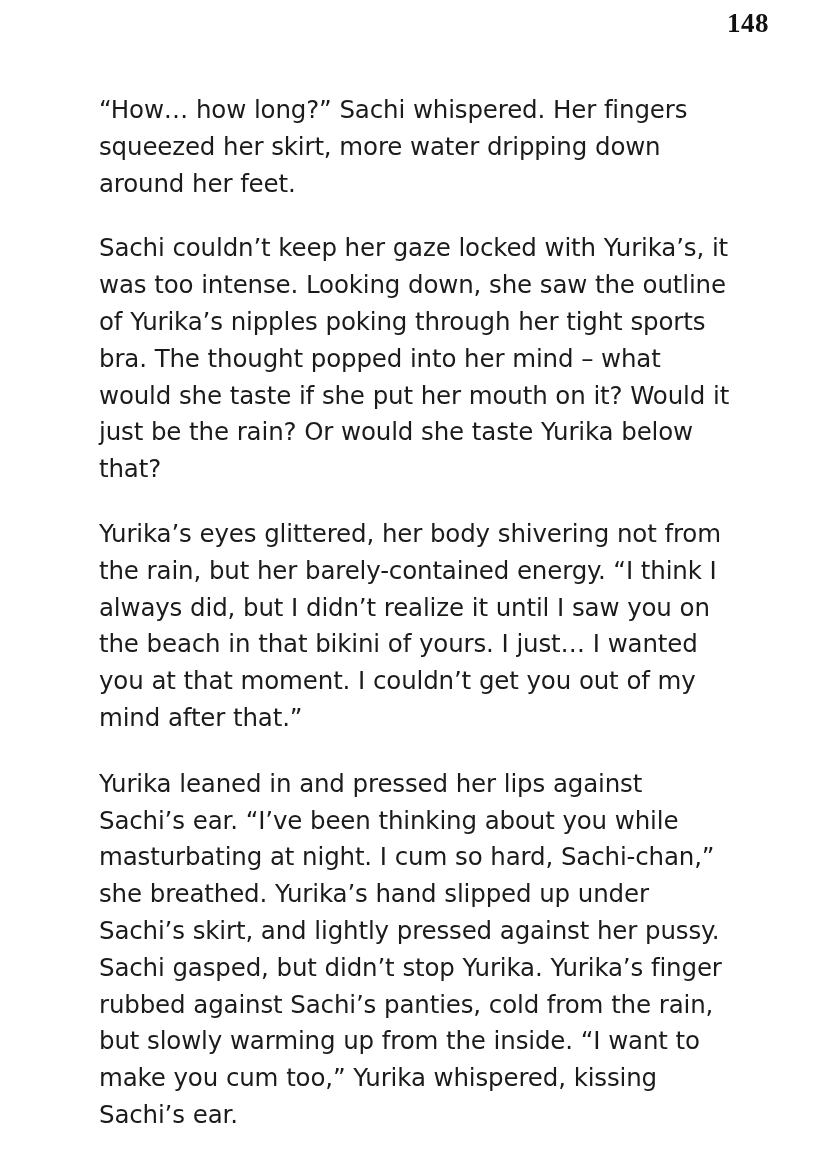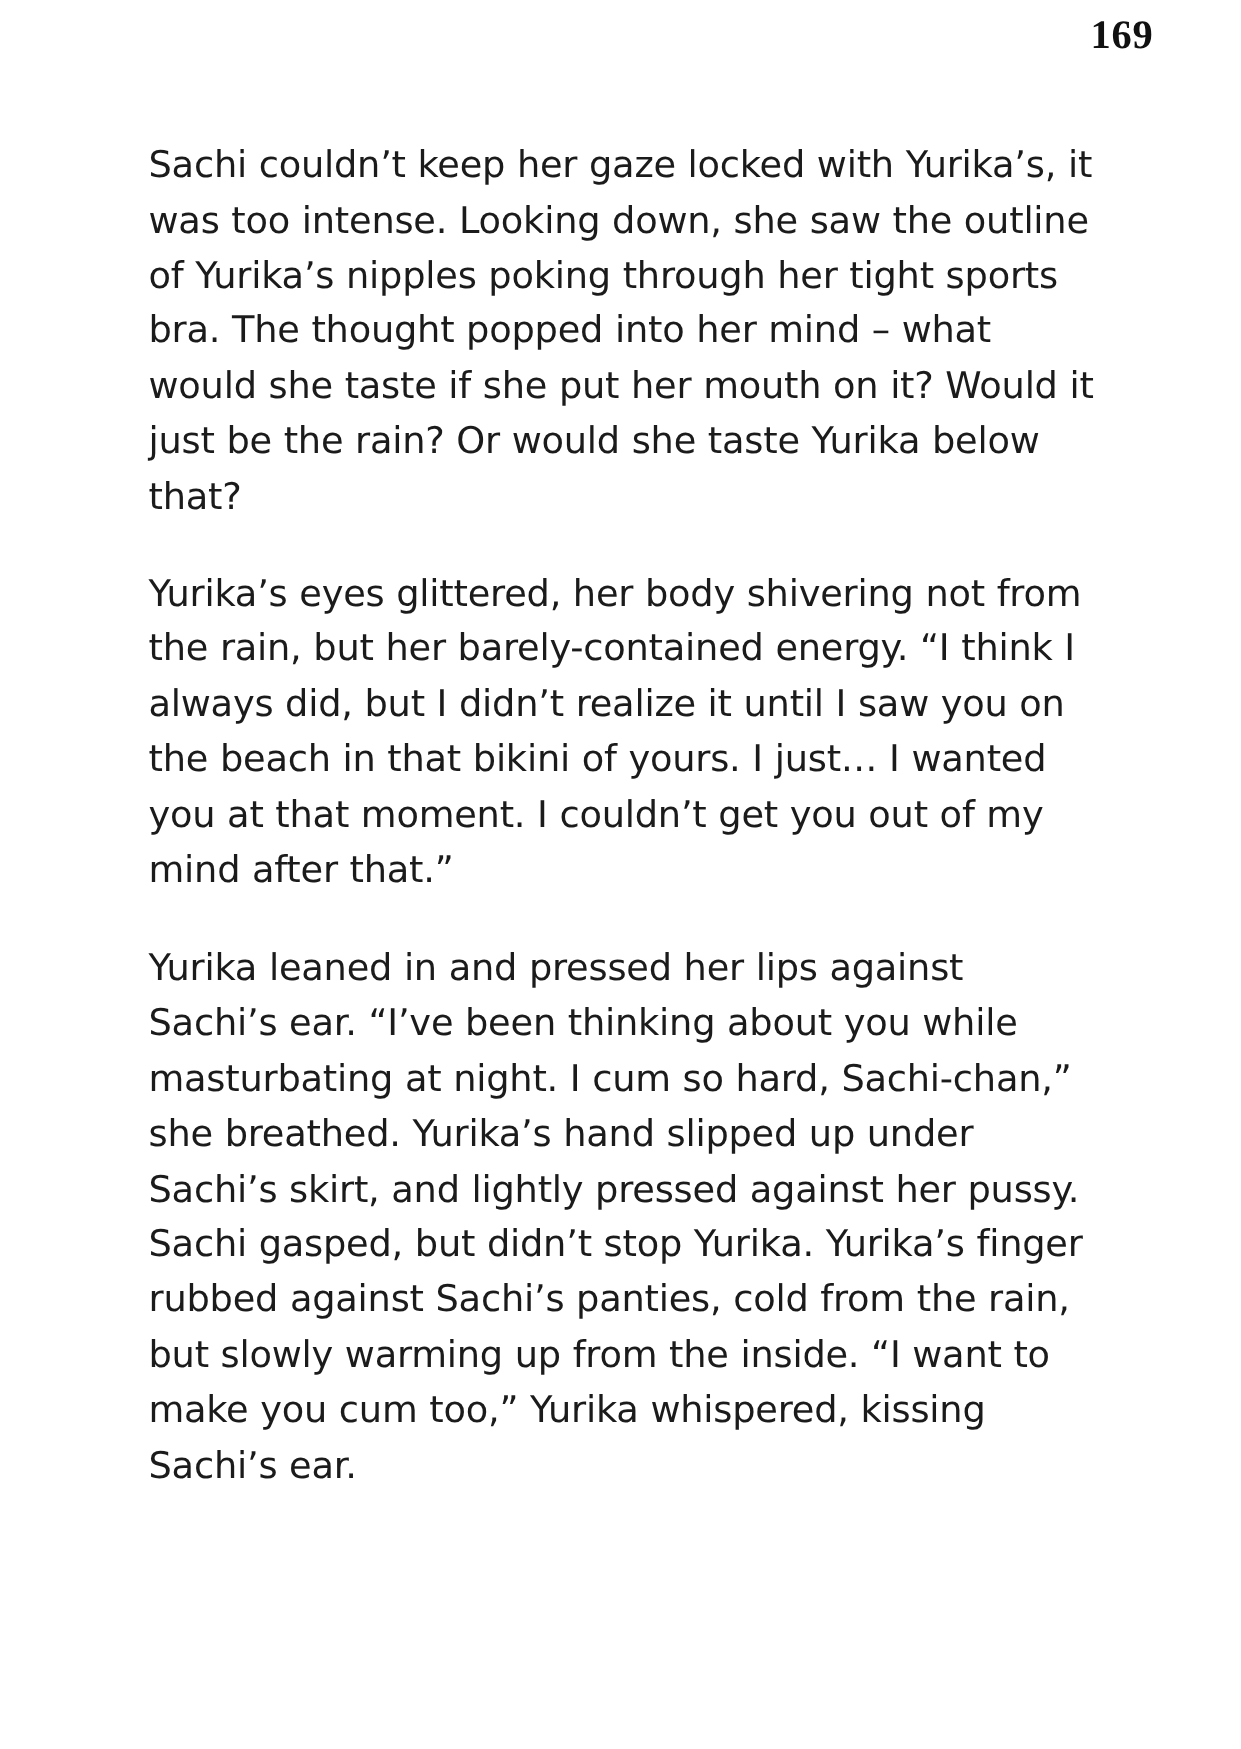--- a/index.html
+++ b/index.html
@@ -51,21 +51,22 @@
   .para:last-child {
     margin-bottom: 0;
     margin-top: 29px;
   }
 </style>
 </head>
 <body>
 
 <div class="page">
 
-  <div class="page-number">169</div>
+  <div class="page-number">148</div>
 
   <div class="body-text">
+    <p class="para">“How… how long?” Sachi whispered. Her fingers squeezed her skirt, more water dripping down around her feet.</p>
     <p class="para">Sachi couldn’t keep her gaze locked with Yurika’s, it was too intense. Looking down, she saw the outline of Yurika’s nipples poking through her tight sports bra. The thought popped into her mind – what would she taste if she put her mouth on it? Would it just be the rain? Or would she taste Yurika below that?</p>
     <p class="para">Yurika’s eyes glittered, her body shivering not from the rain, but her barely-contained energy. “I think I always did, but I didn’t realize it until I saw you on the beach in that bikini of yours. I just… I wanted you at that moment. I couldn’t get you out of my mind after that.”</p>
     <p class="para">Yurika leaned in and pressed her lips against Sachi’s ear. “I’ve been thinking about you while masturbating at night. I cum so hard, Sachi-chan,” she breathed. Yurika’s hand slipped up under Sachi’s skirt, and lightly pressed against her pussy. Sachi gasped, but didn’t stop Yurika. Yurika’s finger rubbed against Sachi’s panties, cold from the rain, but slowly warming up from the inside. “I want to make you cum too,” Yurika whispered, kissing Sachi’s ear.</p>
   </div>
 
 </div>
 
 </body></html>

